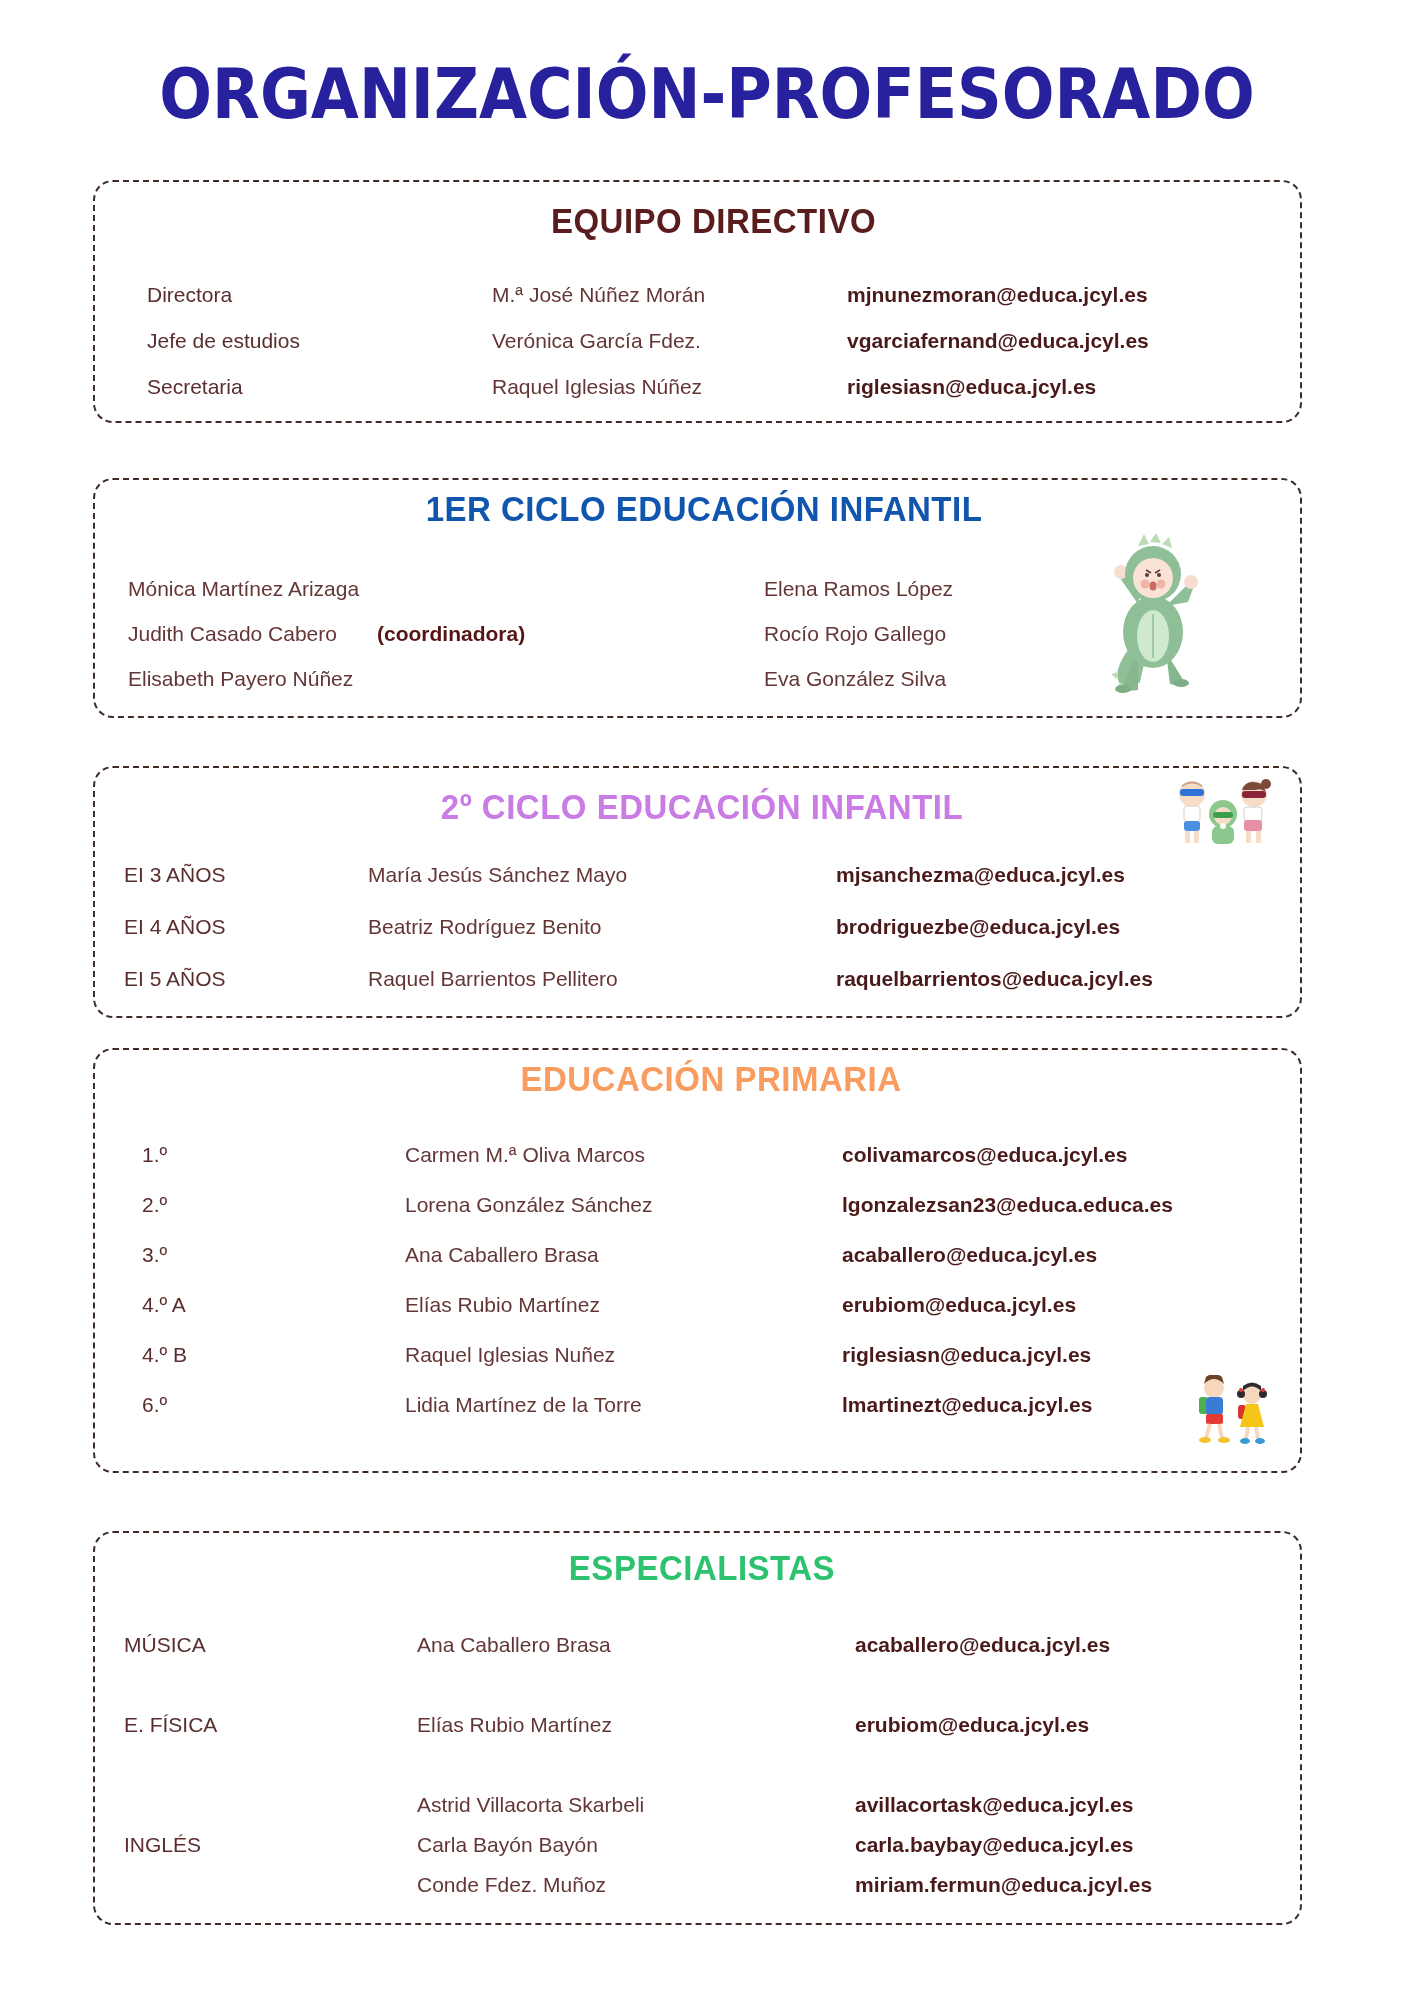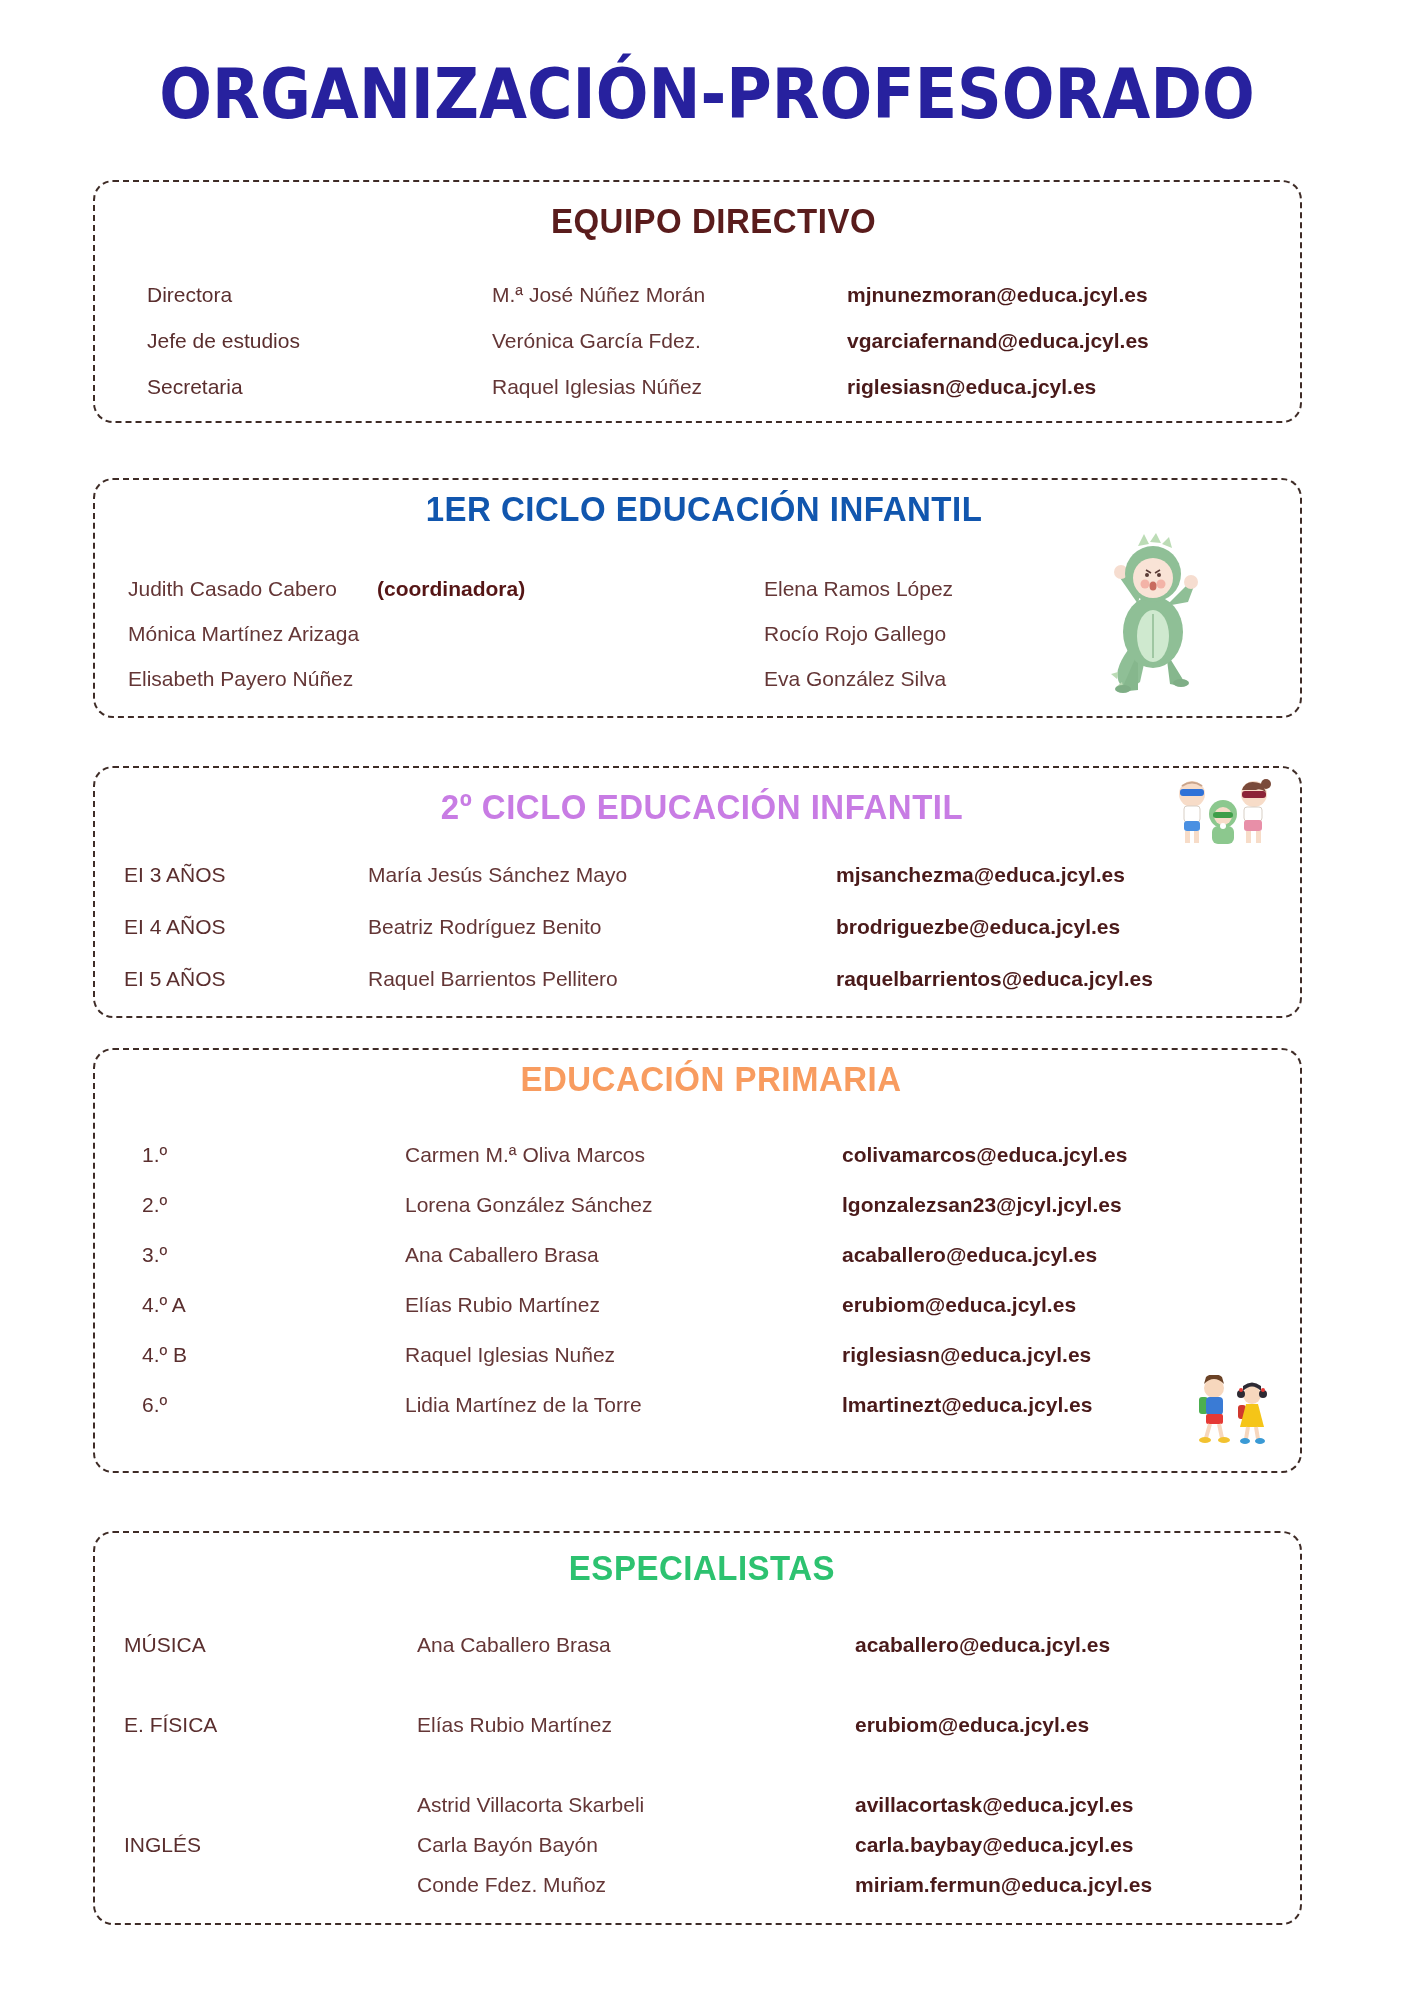--- a/index.html
+++ b/index.html
@@ -89,24 +89,24 @@
       <span class="cell-name">Raquel Iglesias Núñez</span>
       <span class="cell-email">riglesiasn@educa.jcyl.es</span>
     </div>
   </div>
 </section>
 
 <section class="box box-infantil1">
   <h2 style="color: rgb(17, 86, 174);">1ER CICLO EDUCACIÓN INFANTIL</h2>
   <div class="cols">
     <div class="namecol">
+      <div>Mónica Martínez Arizaga</div>
       <div>
         <span>Judith Casado Cabero</span><span class="coord-note">(coordinadora)</span>
       </div>
-      <div>Mónica Martínez Arizaga</div>
       <div>Elisabeth Payero Núñez</div>
     </div>
     <div class="namecol">
       <div>Elena Ramos López</div>
       <div>Rocío Rojo Gallego</div>
       <div>Eva González Silva</div>
     </div>
   </div>
   <svg class="illus illus-dino" viewBox="0 0 92 162" xmlns="http://www.w3.org/2000/svg">
     <path d="M20 118 Q4 140 12 152 Q20 160 32 150 L36 132 Z" fill="#8fbf96"></path>
@@ -181,21 +181,21 @@
   <h2 style="color: rgb(248, 156, 96);">EDUCACIÓN PRIMARIA</h2>
   <div class="rowlist">
     <div class="row">
       <span class="cell-label">1.º</span>
       <span class="cell-name">Carmen M.ª Oliva Marcos</span>
       <span class="cell-email">colivamarcos@educa.jcyl.es</span>
     </div>
     <div class="row">
       <span class="cell-label">2.º</span>
       <span class="cell-name">Lorena González Sánchez</span>
-      <span class="cell-email">lgonzalezsan23@jcyl.jcyl.es</span>
+      <span class="cell-email">lgonzalezsan23@educa.educa.es</span>
     </div>
     <div class="row">
       <span class="cell-label">3.º</span>
       <span class="cell-name">Ana Caballero Brasa</span>
       <span class="cell-email">acaballero@educa.jcyl.es</span>
     </div>
     <div class="row">
       <span class="cell-label">4.º A</span>
       <span class="cell-name">Elías Rubio Martínez</span>
       <span class="cell-email">erubiom@educa.jcyl.es</span>

